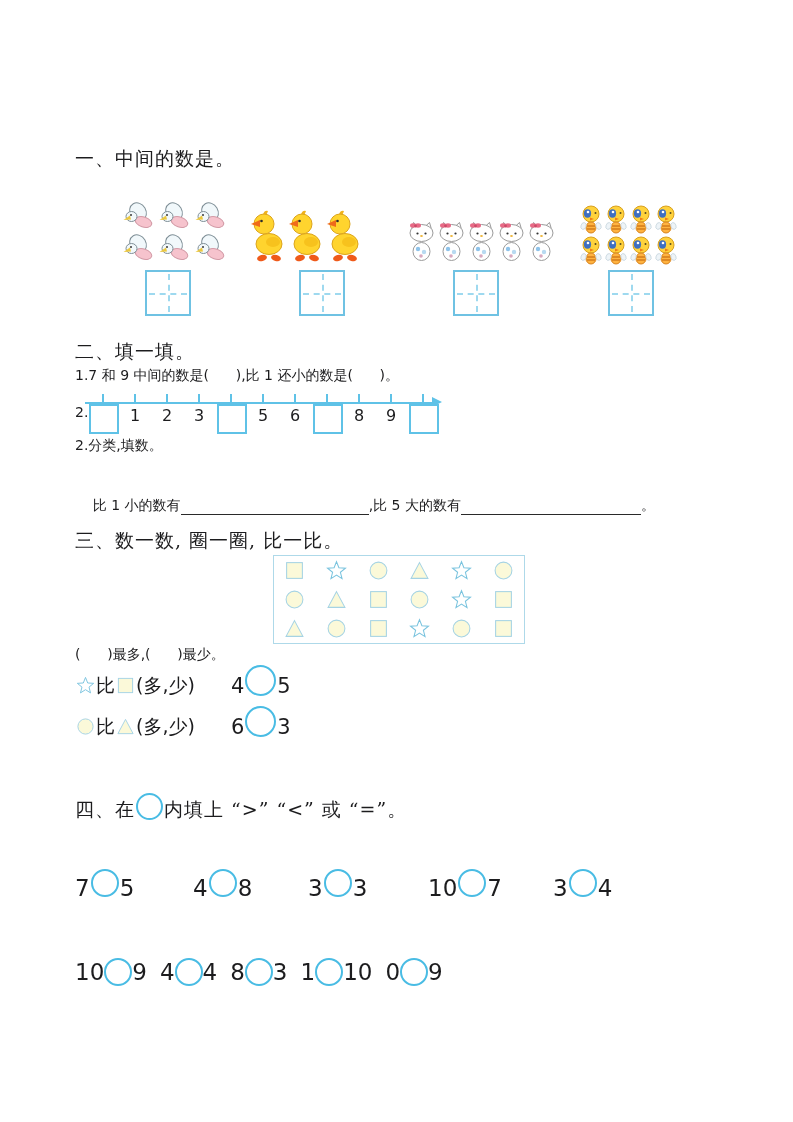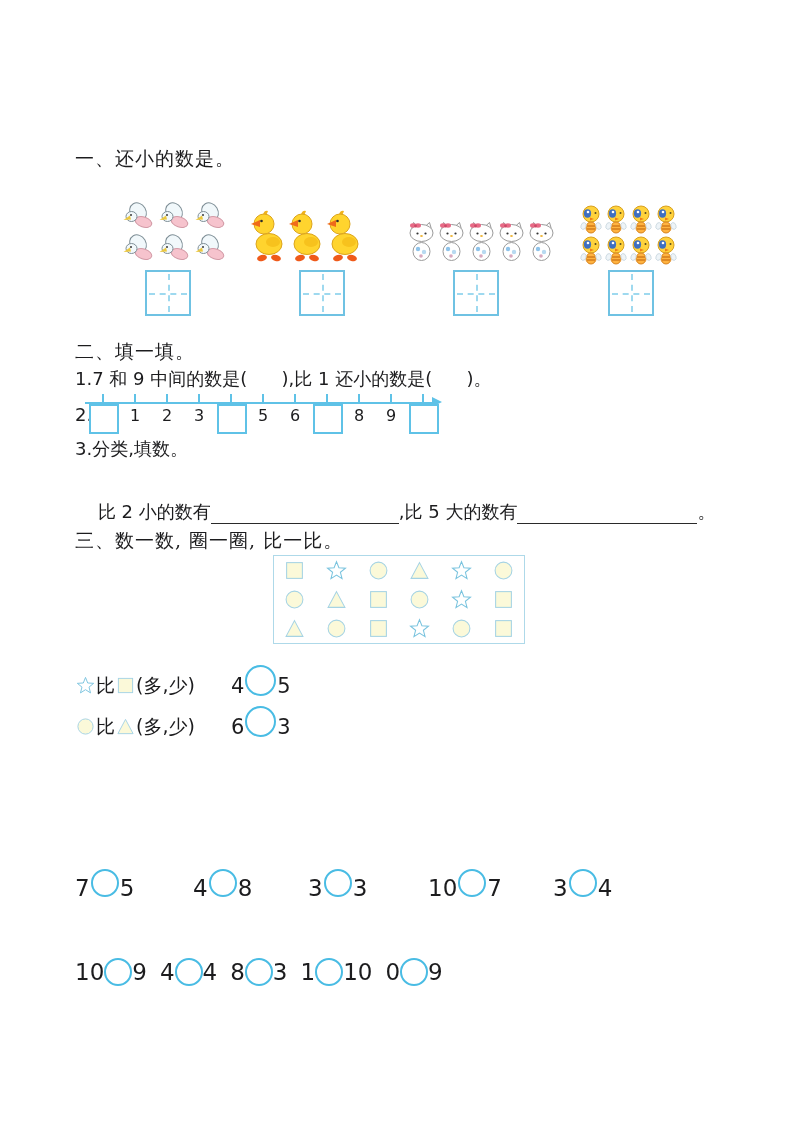--- a/index.html
+++ b/index.html
@@ -1,21 +1,21 @@
 <!DOCTYPE html>
 <html><head>
 <meta charset="utf-8">
 <style>
   html,body{margin:0;padding:0;background:#fff;}
   .page{position:relative;width:793px;height:1122px;background:#ffffff;overflow:hidden;
         color:#1c1c1e;font-family:"DejaVu Serif","Liberation Serif",serif;}
   .title{position:absolute;top:88px;left:0;width:100%;text-align:center;
          font-size:27px;font-weight:400;letter-spacing:2px;margin:0;}
   .s-head{position:absolute;left:75px;font-size:19px;letter-spacing:1px;}
-  .line{position:absolute;left:75px;font-size:18px;white-space:pre;
+  .line{position:absolute;left:75px;font-size:14px;white-space:pre;
         font-family:"DejaVu Sans","Liberation Sans",sans-serif;}
   
   .animal-group{position:absolute;display:grid;gap:2px 3px;}
   .g-bird{left:121px;top:201px;}
   .g-duck{left:250px;top:210px;}
   .g-kitty{left:408px;top:221px;}
   .g-chick{left:580px;top:205px;}
   .animal-icon{display:block;line-height:0;}
   
   .tianzi{position:absolute;top:270px;width:42px;height:42px;border:2px solid #6fc2e3;background:#fff;}
@@ -56,21 +56,21 @@
   .pair .cmp-circle{margin:0 1px;transform:translateY(-5px);}
   .cmp-row2{position:absolute;left:75px;top:958px;display:flex;align-items:center;gap:13px;
             font-size:23px;font-family:"DejaVu Sans","Liberation Sans",sans-serif;}
 </style>
 </head>
 <body>
 
 <div class="page">
 
 
-  <div class="s-head" style="top:146px">一、还小的数是。</div>
+  <div class="s-head" style="top:146px">一、中间的数是。</div>
   <div class="animal-group g-bird" style="grid-template-columns: repeat(3, auto);">
       <span class="animal-icon"><svg width="33" height="30" viewBox="0 0 33 30">
     <ellipse cx="17" cy="11" rx="8" ry="9.5" fill="#f1f8fb" stroke="#7e8e96" stroke-width="1" transform="rotate(-30 17 11)"></ellipse>
     <ellipse cx="22.5" cy="21" rx="8.5" ry="5" fill="#f6c3cd" stroke="#d29aa6" stroke-width="1" transform="rotate(18 22.5 21)"></ellipse>
     <ellipse cx="10.5" cy="15.5" rx="5.5" ry="5" fill="#f1f8fb" stroke="#7e8e96" stroke-width="1"></ellipse>
     <polygon points="2.5,19 9,14.5 10,18.5" fill="#ecc83f"></polygon>
     <circle cx="10" cy="14" r="1" fill="#3a3a3a"></circle>
         </svg></span>
       <span class="animal-icon"><svg width="33" height="30" viewBox="0 0 33 30">
     <ellipse cx="17" cy="11" rx="8" ry="9.5" fill="#f1f8fb" stroke="#7e8e96" stroke-width="1" transform="rotate(-30 17 11)"></ellipse>
@@ -357,23 +357,23 @@
       <div class="nl-tick" style="left: 241px;"></div>
       <div class="nl-box" style="left: 228px;"></div>
       <div class="nl-tick" style="left: 273px;"></div>
       <span class="nl-num" style="left: 274px;">8</span>
       <div class="nl-tick" style="left: 305px;"></div>
       <span class="nl-num" style="left: 306px;">9</span>
       <div class="nl-tick" style="left: 337px;"></div>
       <div class="nl-box" style="left: 324px;"></div>
     </div>
 
-  <div class="line" style="top:437px">3.分类,填数。</div>
+  <div class="line" style="top:437px">2.分类,填数。</div>
   <div class="line" style="top:479px">
-    <span>比 2 小的数有</span><span class="blank b1"></span><span>,比 5 大的数有</span><span class="blank b2"></span><span>。</span>
+    <span>比 1 小的数有</span><span class="blank b1"></span><span>,比 5 大的数有</span><span class="blank b2"></span><span>。</span>
   </div>
 
   <div class="s-head" style="top:528px">三、数一数, 圈一圈, 比一比。</div>
   <div class="shapegrid" id="shapegrid">
       <div class="cell"><svg width="21" height="21" viewBox="0 0 20 20">
           <rect x="2.5" y="2.5" width="15" height="15" fill="#fbf9d9" stroke="#a5d3e4" stroke-width="1"></rect>
         </svg></div>
       <div class="cell"><svg width="21" height="21" viewBox="0 0 20 20">
           <polygon points="10,1.5 12.29,7.35 18.56,7.72 13.71,11.71 15.29,17.78 10,14.4 4.71,17.78 6.29,11.71 1.44,7.72 7.71,7.35" fill="#ffffff" stroke="#79c3de" stroke-width="1"></polygon>
         </svg></div>
@@ -419,37 +419,43 @@
       <div class="cell"><svg width="21" height="21" viewBox="0 0 20 20">
           <polygon points="10,1.5 12.29,7.35 18.56,7.72 13.71,11.71 15.29,17.78 10,14.4 4.71,17.78 6.29,11.71 1.44,7.72 7.71,7.35" fill="#ffffff" stroke="#79c3de" stroke-width="1"></polygon>
         </svg></div>
       <div class="cell"><svg width="21" height="21" viewBox="0 0 20 20">
           <circle cx="10" cy="10" r="8" fill="#fbf9d9" stroke="#a5d3e4" stroke-width="1"></circle>
         </svg></div>
       <div class="cell"><svg width="21" height="21" viewBox="0 0 20 20">
           <rect x="2.5" y="2.5" width="15" height="15" fill="#fbf9d9" stroke="#a5d3e4" stroke-width="1"></rect>
         </svg></div>
     </div>
+  <div class="line" style="top:646px">(      )最多,(      )最少。</div>
 
   <div class="qline" style="top:670px">
     <span class="inline-shape"><svg width="19" height="19" viewBox="0 0 20 20">
           <polygon points="10,1.5 12.29,7.35 18.56,7.72 13.71,11.71 15.29,17.78 10,14.4 4.71,17.78 6.29,11.71 1.44,7.72 7.71,7.35" fill="#ffffff" stroke="#79c3de" stroke-width="1"></polygon>
         </svg></span><span>比</span><span class="inline-shape"><svg width="19" height="19" viewBox="0 0 20 20">
           <rect x="2.5" y="2.5" width="15" height="15" fill="#fbf9d9" stroke="#a5d3e4" stroke-width="1"></rect>
         </svg></span><span>(多,少)</span><span class="qnum gap-l">4</span><span class="cmp-circle q-circle"></span><span class="qnum">5</span>
   </div>
 
   <div class="qline" style="top:711px">
     <span class="inline-shape"><svg width="19" height="19" viewBox="0 0 20 20">
           <circle cx="10" cy="10" r="8" fill="#fbf9d9" stroke="#a5d3e4" stroke-width="1"></circle>
         </svg></span><span>比</span><span class="inline-shape"><svg width="19" height="19" viewBox="0 0 20 20">
           <polygon points="10,2.5 18,17.5 2,17.5" fill="#fbf9d9" stroke="#a5d3e4" stroke-width="1"></polygon>
         </svg></span><span>(多,少)</span><span class="qnum gap-l">6</span><span class="cmp-circle q-circle"></span><span class="qnum">3</span>
   </div>
 
+  <div class="s-head s4h" style="top:796px;display:flex">
+    <span>四、在</span>
+      <span class="cmp-circle h-circle"></span>
+      <span>内填上 “&gt;” “&lt;” 或 “=”。</span>
+  </div>
 
   <div class="cmp-area" id="cmpRow1">
       <span class="pair" style="left: 0px;">
         <span>7</span>
         <span class="cmp-circle"></span>
         <span>5</span>
       </span>
       <span class="pair" style="left: 118px;">
         <span>4</span>
         <span class="cmp-circle"></span>

